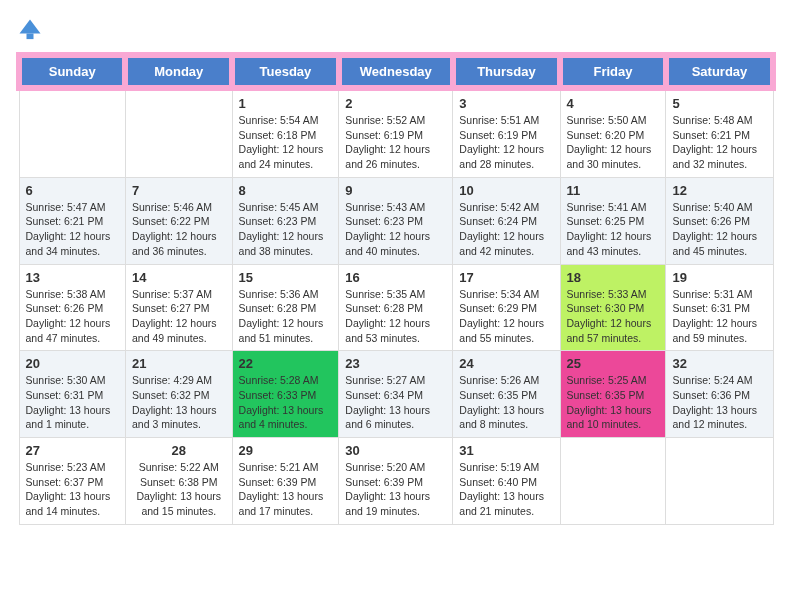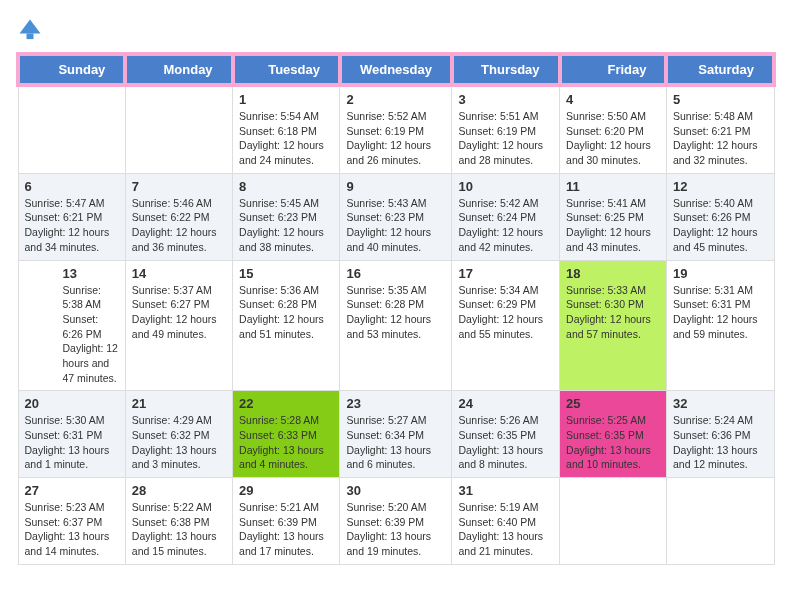--- a/index.html
+++ b/index.html
@@ -51,25 +51,25 @@
       margin-top: 2px;
     }
     .calendar {
       width: 100%;
       border-collapse: collapse;
       margin-top: 4px;
     }
     .calendar th {
       background-color: #4a7fcb;
       color: white;
-      text-align: right;
+      text-align: center;
       padding: 6px 18px;
       font-size: 13px;
       font-weight: bold;
-      border: 4px solid #f9a8d4;
+      border: 6px solid #f9a8d4;
     }
     .calendar td {
       border: 1px solid #ddd;
       vertical-align: top;
       padding: 5px 6px;
       width: 14.28%;
       min-height: 80px;
       font-size: 11px;
       color: #333;
       background: #fff;
@@ -203,21 +203,21 @@
 Daylight: 12 hours and 43 minutes.</div>
         </td>
         <td style="background: rgb(240, 244, 248);">
           <span class="day-number">12</span>
           <div class="day-info">Sunrise: 5:40 AM
 Sunset: 6:26 PM
 Daylight: 12 hours and 45 minutes.</div>
         </td>
       </tr>
       <tr>
-        <td style="background: rgb(255, 255, 255); padding-left: 44px;">
+        <td style="background: rgb(255, 255, 255);">
           <span class="day-number">13</span>
           <div class="day-info">Sunrise: 5:38 AM
 Sunset: 6:26 PM
 Daylight: 12 hours and 47 minutes.</div>
         </td>
         <td style="background: rgb(255, 255, 255);">
           <span class="day-number">14</span>
           <div class="day-info">Sunrise: 5:37 AM
 Sunset: 6:27 PM
 Daylight: 12 hours and 49 minutes.</div>
@@ -259,21 +259,21 @@
           <div class="day-info">Sunrise: 5:30 AM
 Sunset: 6:31 PM
 Daylight: 13 hours and 1 minute.</div>
         </td>
         <td style="background: rgb(240, 244, 248);">
           <span class="day-number">21</span>
           <div class="day-info">Sunrise: 4:29 AM
 Sunset: 6:32 PM
 Daylight: 13 hours and 3 minutes.</div>
         </td>
-        <td style="background: #84cc16;">
+        <td style="background: #22c55e;">
           <span class="day-number">22</span>
           <div class="day-info">Sunrise: 5:28 AM
 Sunset: 6:33 PM
 Daylight: 13 hours and 4 minutes.</div>
         </td>
         <td style="background: rgb(240, 244, 248);">
           <span class="day-number">23</span>
           <div class="day-info">Sunrise: 5:27 AM
 Sunset: 6:34 PM
 Daylight: 13 hours and 6 minutes.</div>
@@ -297,21 +297,21 @@
 Daylight: 13 hours and 12 minutes.</div>
         </td>
       </tr>
       <tr>
         <td style="background: rgb(255, 255, 255);">
           <span class="day-number">27</span>
           <div class="day-info">Sunrise: 5:23 AM
 Sunset: 6:37 PM
 Daylight: 13 hours and 14 minutes.</div>
         </td>
-        <td style="background: rgb(255, 255, 255);">
+        <td style="background: rgb(255, 255, 255); text-align: center;">
           <span class="day-number">28</span>
           <div class="day-info">Sunrise: 5:22 AM
 Sunset: 6:38 PM
 Daylight: 13 hours and 15 minutes.</div>
         </td>
         <td style="background: rgb(255, 255, 255);">
           <span class="day-number">29</span>
           <div class="day-info">Sunrise: 5:21 AM
 Sunset: 6:39 PM
 Daylight: 13 hours and 17 minutes.</div>

